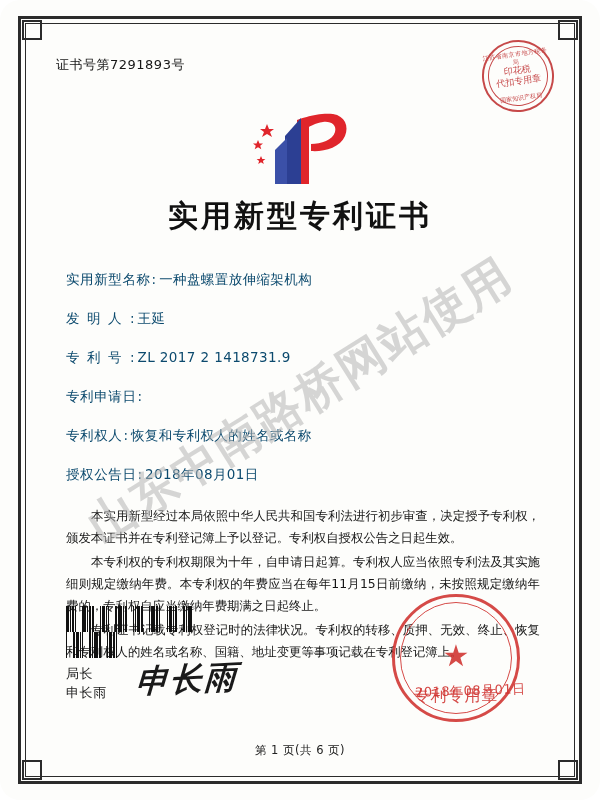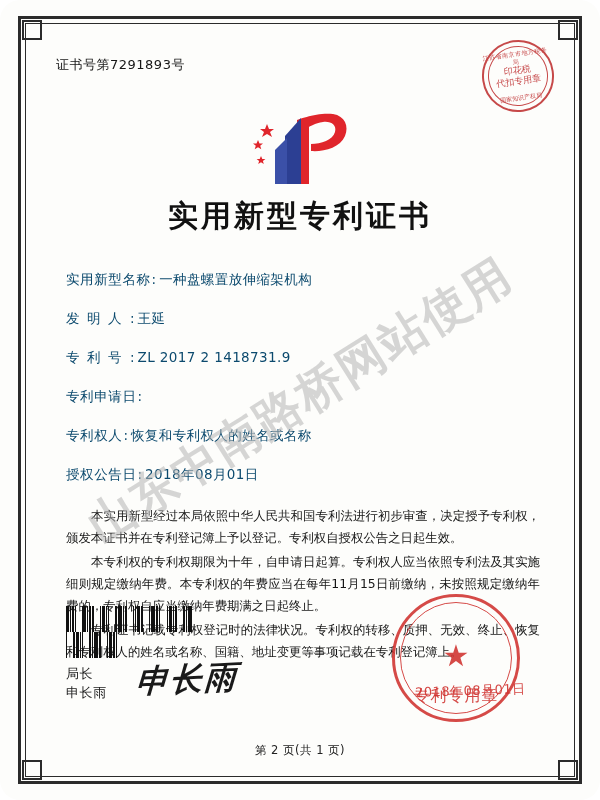--- a/index.html
+++ b/index.html
@@ -423,21 +423,21 @@
     <div class="signature-script">申长雨</div>
 
     <div class="stamp-official">
       <div class="inner-ring"></div>
       <div class="star">★</div>
       <div class="bot-arc">专利专用章</div>
     </div>
 
     <div class="stamp-date">2018年08月01日</div>
 
-    <div class="page-foot">第 2 页(共 1 页)</div>
+    <div class="page-foot">第 1 页(共 6 页)</div>
 
   </div>
 
   <div class="watermark">
     <span>山东中南路桥网站使用</span>
   </div>
 
 </div>
 
 </body></html>

